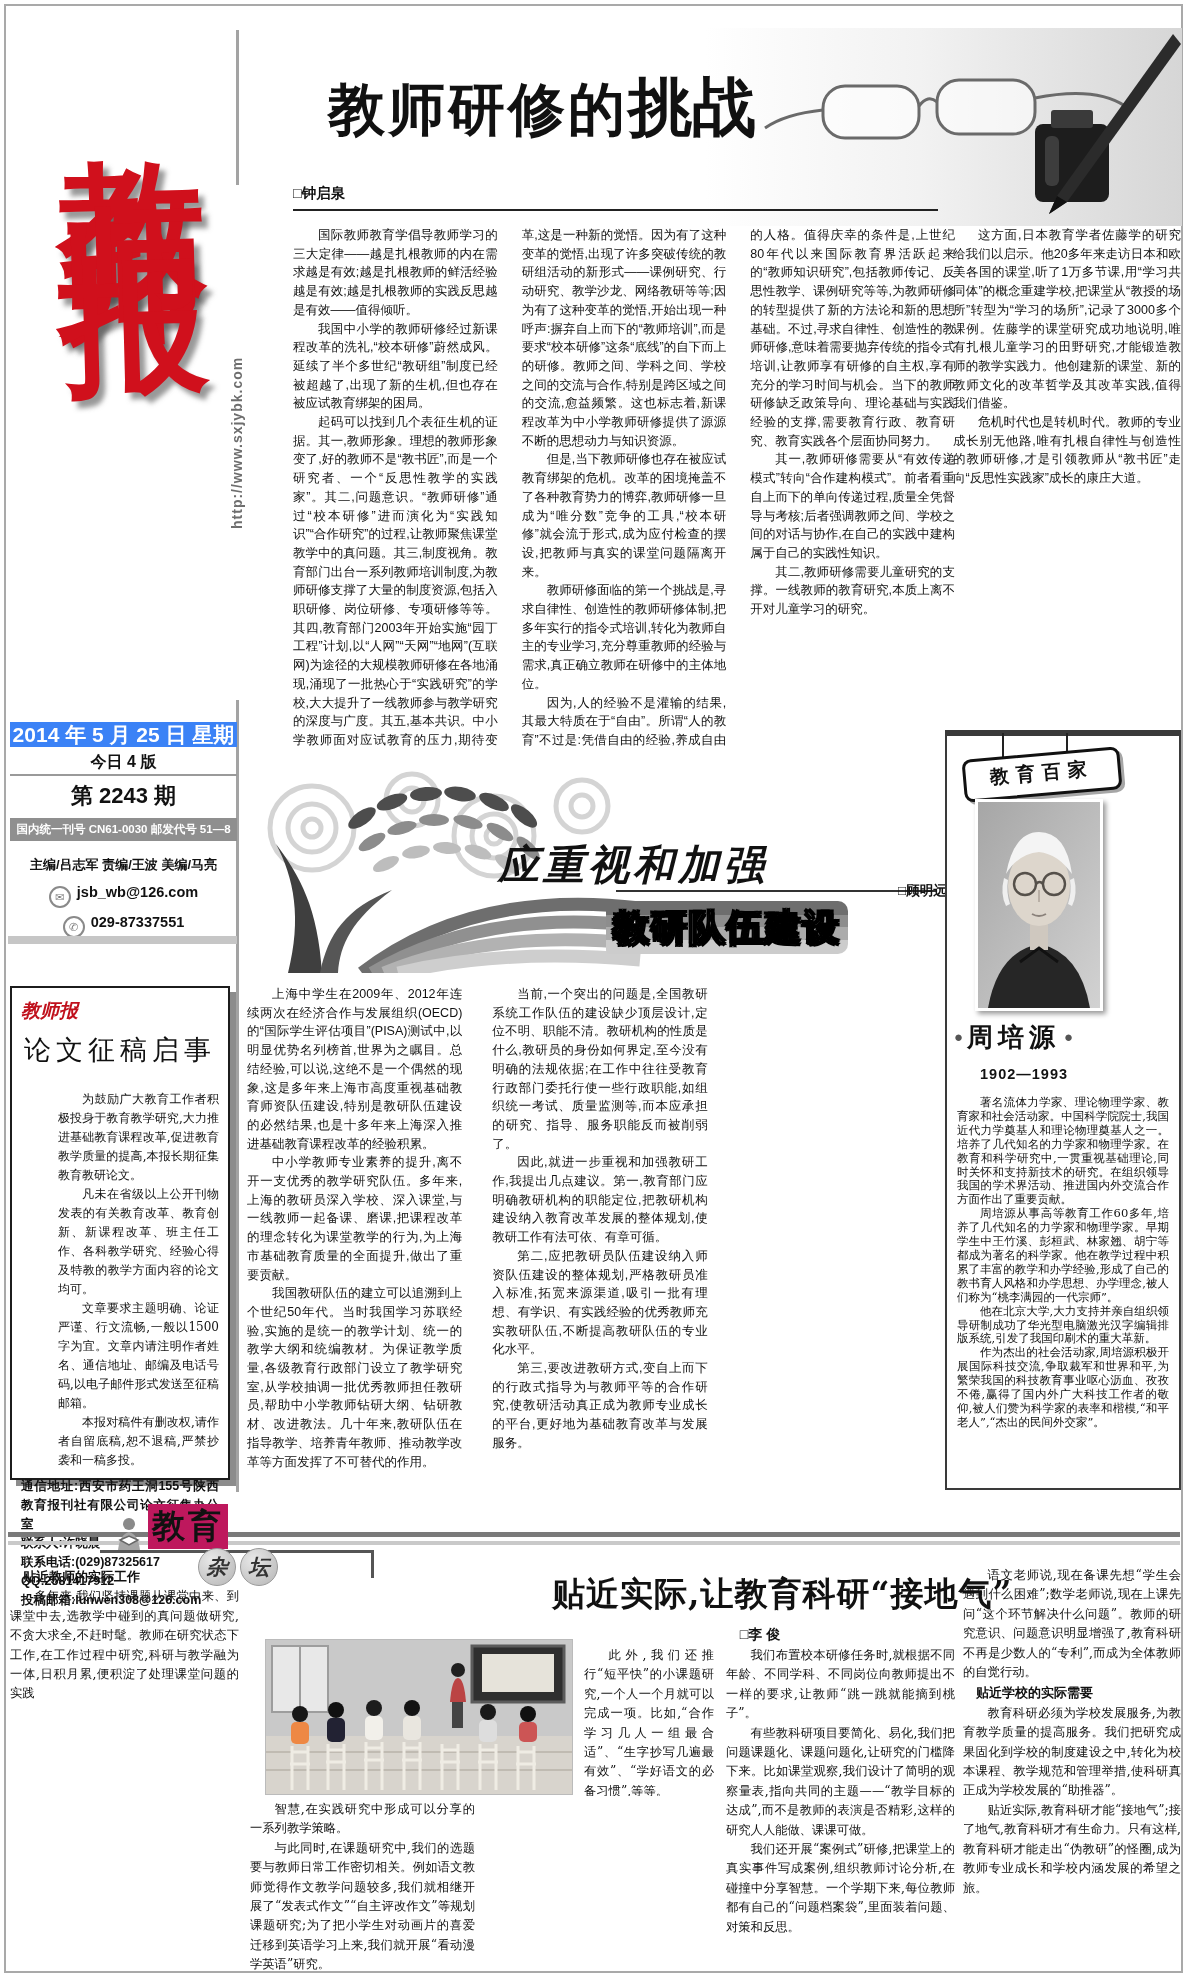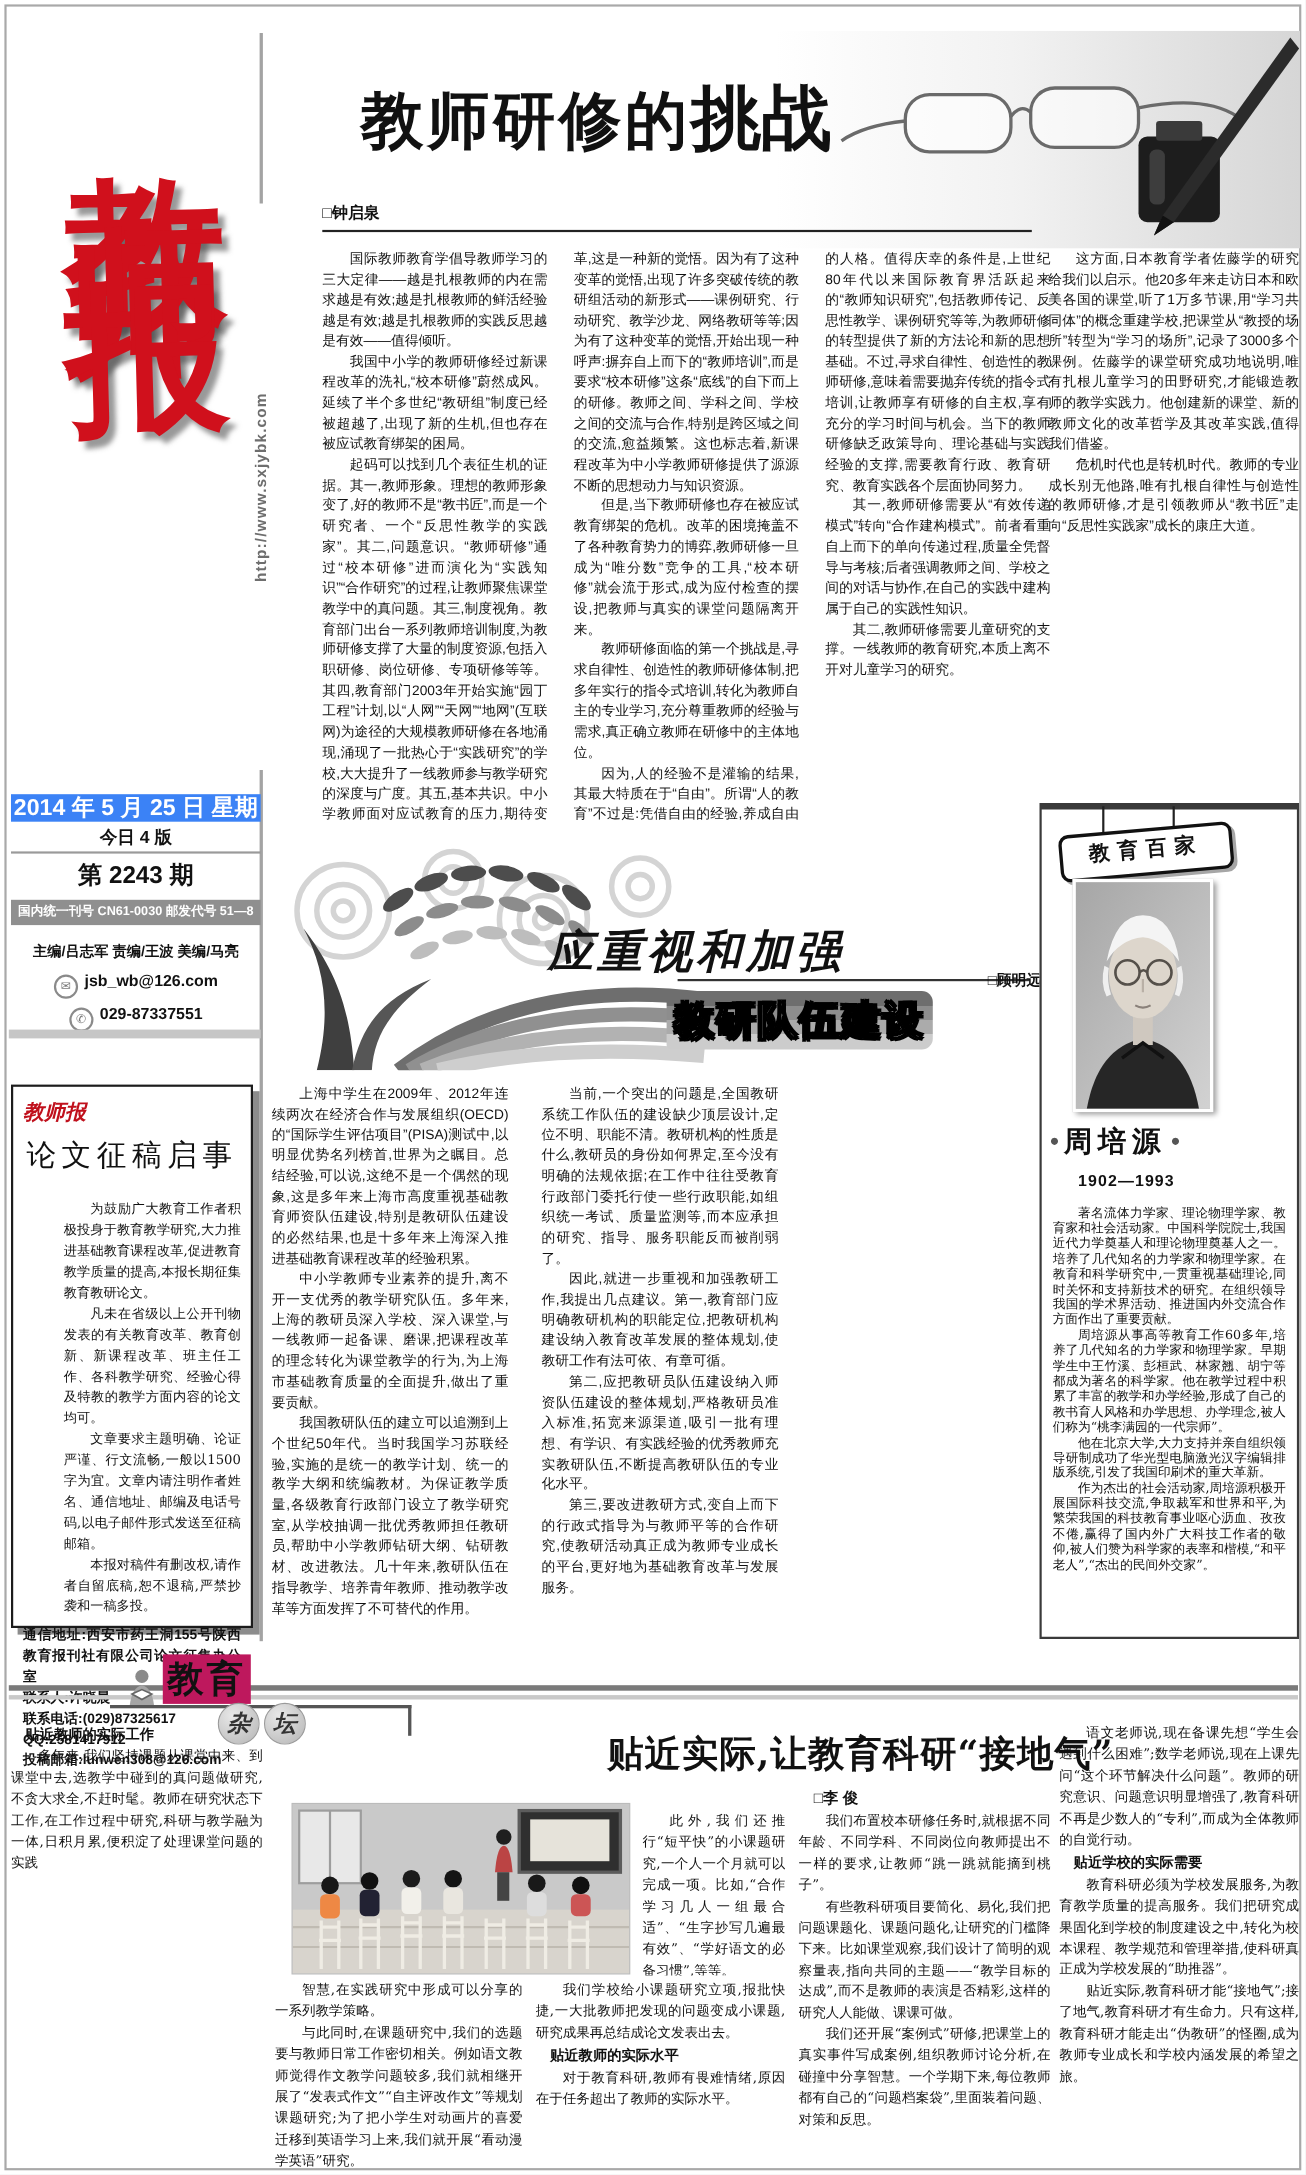--- a/index.html
+++ b/index.html
@@ -371,29 +371,20 @@
         <p>多年来,我们坚持课题从课堂中来、到课堂中去,选教学中碰到的真问题做研究,不贪大求全,不赶时髦。教师在研究状态下工作,在工作过程中研究,科研与教学融为一体,日积月累,便积淀了处理课堂问题的实践</p>
       </div>
   </div>
   <div class="abs f-strip scriptcol">
       <p>此外,我们还推行“短平快”的小课题研究,一个人一个月就可以完成一项。比如,“合作学习几人一组最合适”、“生字抄写几遍最有效”、“学好语文的必备习惯”,等等。</p>
     </div>
   <div class="abs f-colB scriptcol">
       <p>智慧,在实践研究中形成可以分享的一系列教学策略。</p>
       <p>与此同时,在课题研究中,我们的选题要与教师日常工作密切相关。例如语文教师觉得作文教学问题较多,我们就相继开展了“发表式作文”“自主评改作文”等规划课题研究;为了把小学生对动画片的喜爱迁移到英语学习上来,我们就开展“看动漫学英语”研究。</p>
     </div>
-  <div class="abs f-colC scriptcol">
-    <div>
-        <p>我们学校给小课题研究立项,报批快捷,一大批教师把发现的问题变成小课题,研究成果再总结成论文发表出去。</p>
-      </div>
-    <p class="f-sub">贴近教师的实际水平</p>
-    <div>
-        <p>对于教育科研,教师有畏难情绪,原因在于任务超出了教师的实际水平。</p>
-      </div>
-  </div>
   <div class="abs f-col4 scriptcol">
       <p>我们布置校本研修任务时,就根据不同年龄、不同学科、不同岗位向教师提出不一样的要求,让教师“跳一跳就能摘到桃子”。</p>
       <p>有些教科研项目要简化、易化,我们把问题课题化、课题问题化,让研究的门槛降下来。比如课堂观察,我们设计了简明的观察量表,指向共同的主题——“教学目标的达成”,而不是教师的表演是否精彩,这样的研究人人能做、课课可做。</p>
       <p>我们还开展“案例式”研修,把课堂上的真实事件写成案例,组织教师讨论分析,在碰撞中分享智慧。一个学期下来,每位教师都有自己的“问题档案袋”,里面装着问题、对策和反思。</p>
     </div>
   <div class="abs f-col5 scriptcol">
     <div>
         <p>语文老师说,现在备课先想“学生会遇到什么困难”;数学老师说,现在上课先问“这个环节解决什么问题”。教师的研究意识、问题意识明显增强了,教育科研不再是少数人的“专利”,而成为全体教师的自觉行动。</p>
       </div>
     <p class="f-sub">贴近学校的实际需要</p>

